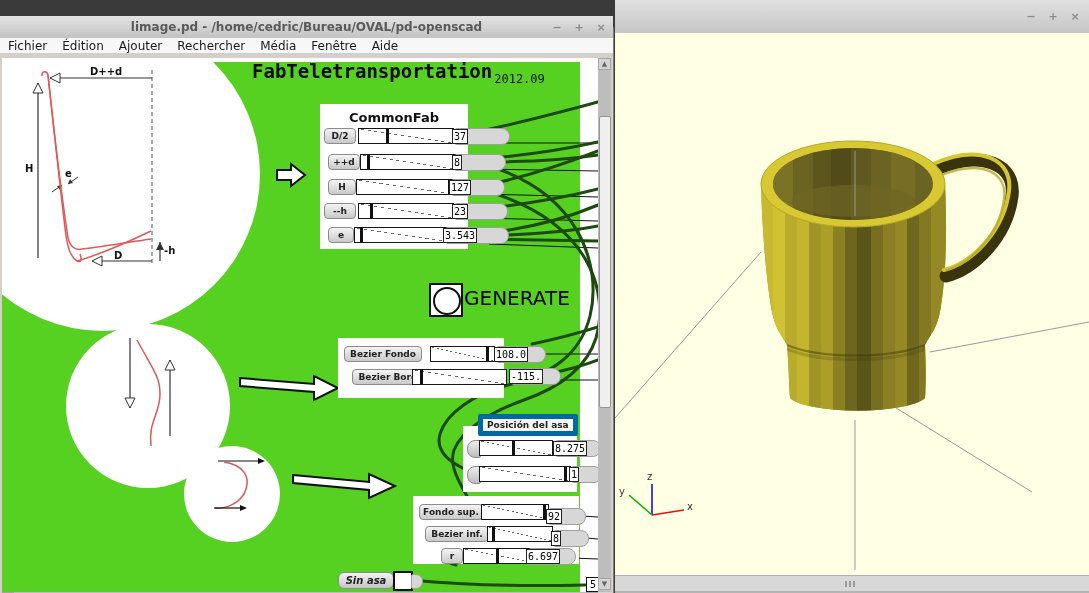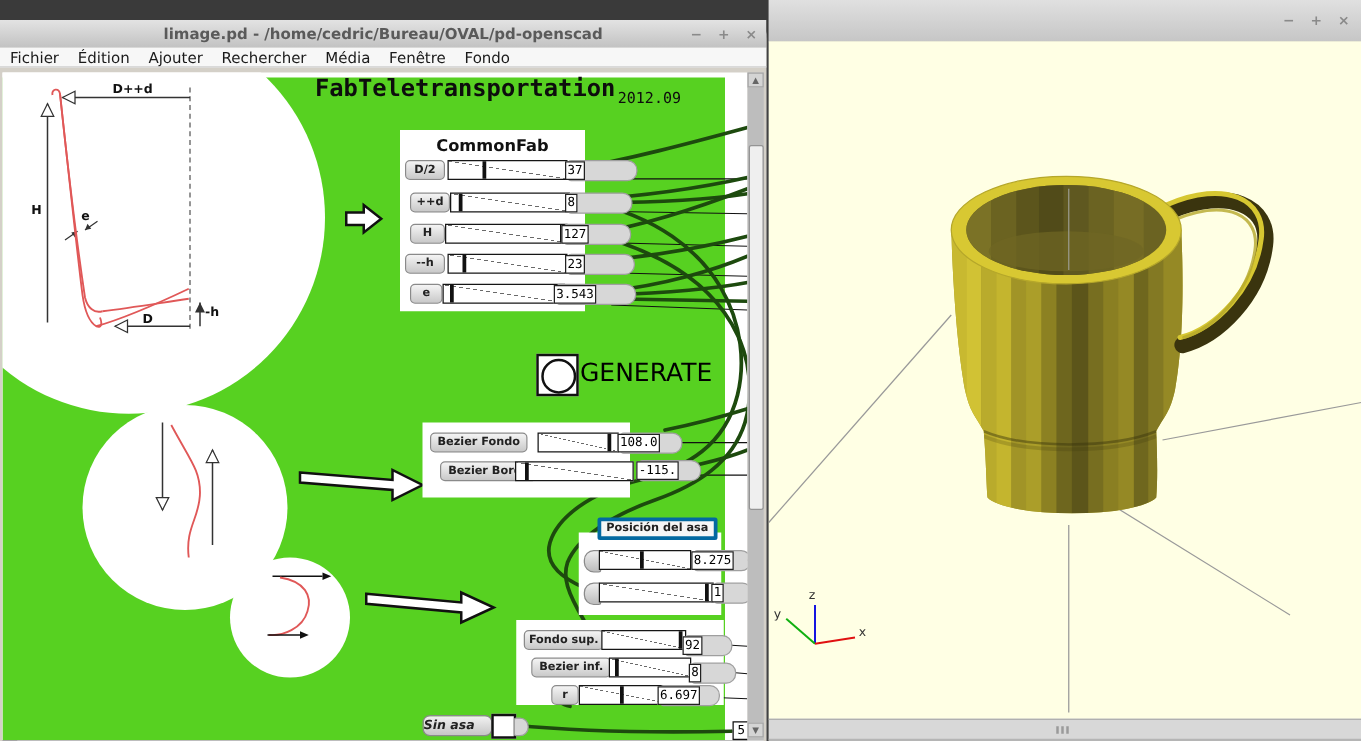--- a/index.html
+++ b/index.html
@@ -23,22 +23,22 @@
   .lbl-btn{position:absolute;height:14px;background:linear-gradient(#f4f4f4,#c9c9c9);border:1px solid #8a8a8a;border-radius:4px;font:bold 9px "DejaVu Sans",sans-serif;color:#222;text-align:center;line-height:14px;white-space:nowrap;padding:0 2px;}
   .hslider{position:absolute;height:14px;background:#fff;border:1px solid #161616;background-image:linear-gradient(to top right,transparent 49.2%,#6a6a6a 49.2%,#6a6a6a 50.8%,transparent 50.8%);}
   .knob{position:absolute;top:0;bottom:0;width:3px;background:#111;}
   .cap{position:absolute;width:12px;height:16px;background:linear-gradient(#ededed,#bdbdbd);border:1px solid #8a8a8a;border-radius:8px 2px 2px 8px;}
   .val{position:absolute;height:16px;}
   .val .flag{position:absolute;left:2px;top:0;height:15px;background:#d7d7d7;border:1px solid #9f9f9f;border-radius:3px 8px 8px 3px;}
   .val .num{position:absolute;left:0;top:1px;height:13px;background:#fff;border:1px solid #222;font:10px "DejaVu Sans Mono",monospace;color:#000;padding:0 1px;line-height:13px;}
   .bang{position:absolute;left:427px;top:225px;width:34px;height:34px;background:#fff;border:2px solid #111;box-sizing:border-box;}
   .bang-circle{position:absolute;left:2px;top:2px;width:24px;height:24px;border:2px solid #111;border-radius:50%;}
   .generate-label{position:absolute;left:462px;top:228px;font:20px "DejaVu Sans",sans-serif;color:#000;}
-  .asa-tag{position:absolute;left:476px;top:356px;background:#f6f6f6;border:3px solid #0369a1;border-radius:2px;font:bold 9px "DejaVu Sans",sans-serif;color:#222;padding:1px 4px;white-space:nowrap;}
-  .sinasa{position:absolute;left:336px;top:514px;width:54px;height:15px;background:linear-gradient(#f2f2f2,#c6c6c6);border:1px solid #8a8a8a;border-radius:6px;font:italic bold 10px "DejaVu Sans",sans-serif;color:#222;text-align:left;line-height:15px;}
+  .asa-tag{position:absolute;left:476px;top:356px;background:#f6f6f6;border:5px solid #0369a1;border-radius:2px;font:bold 9px "DejaVu Sans",sans-serif;color:#222;padding:1px 4px;white-space:nowrap;}
+  .sinasa{position:absolute;left:336px;top:514px;width:54px;height:15px;background:linear-gradient(#f2f2f2,#c6c6c6);border:1px solid #8a8a8a;border-radius:6px;font:italic bold 10px "DejaVu Sans",sans-serif;color:#222;text-align:center;line-height:15px;}
   .toggle{position:absolute;left:391px;top:513px;width:16px;height:16px;background:#fff;border:2px solid #111;}
   .toggle-flag{position:absolute;left:409px;top:516px;width:10px;height:13px;background:#d7d7d7;border:1px solid #9f9f9f;border-radius:2px 7px 7px 2px;}
   .corner-num{position:absolute;left:584px;top:519px;width:12px;height:13px;background:#fff;border:1px solid #111;font:10px "DejaVu Sans Mono",monospace;text-align:center;line-height:13px;}
   .footer-text{position:absolute;left:2px;top:525px;font:bold 13px "DejaVu Sans",sans-serif;color:#36230a;white-space:nowrap;}
   .dim-label{position:absolute;font:bold 10px "DejaVu Sans",sans-serif;color:#111;}
   
   .vscroll{position:absolute;left:598px;top:42px;width:13px;height:534px;background:#bdbdbd;}
   .vthumb{position:absolute;left:1px;top:58px;width:10px;height:290px;background:#efefef;border:1px solid #949494;border-radius:2px;}
   .sb-btn{position:absolute;background:#d4d4d4;border:1px solid #a5a5a5;color:#666;font-size:7px;text-align:center;box-sizing:border-box;}
   .hscroll{position:absolute;left:2px;top:576px;width:596px;height:14px;background:#bdbdbd;}
@@ -68,21 +68,21 @@
         <span class="win-btn">×</span>
       </div>
     </div>
     <div class="menubar">
       <span class="menu-item">Fichier</span>
       <span class="menu-item">Édition</span>
       <span class="menu-item">Ajouter</span>
       <span class="menu-item">Rechercher</span>
       <span class="menu-item">Média</span>
       <span class="menu-item">Fenêtre</span>
-      <span class="menu-item">Fondo</span>
+      <span class="menu-item">Aide</span>
     </div>
 
     <div class="canvas">
       <div class="green"></div>
       <div class="circle" style="left:-56px;top:-41px;width:314px;height:314px;"></div>
       <div class="circle" style="left:64px;top:266px;width:164px;height:164px;"></div>
       <div class="circle" style="left:182px;top:388px;width:96px;height:96px;"></div>
 
       <svg class="overlay" width="596" height="534" viewBox="0 0 596 534">
 

